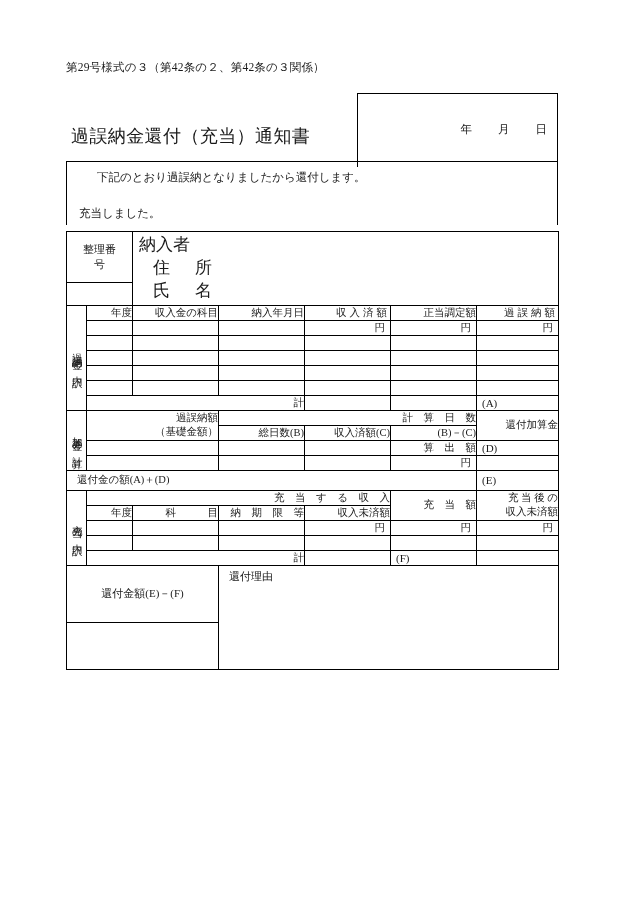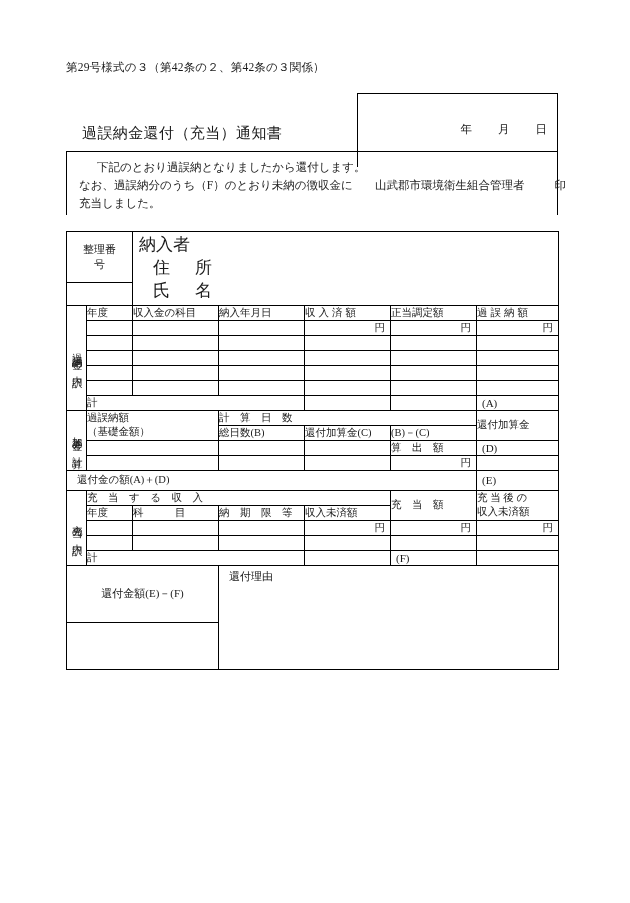--- a/index.html
+++ b/index.html
@@ -54,32 +54,32 @@
     font-size: 11.5px;
     white-space: nowrap;
   }
   .date-line span { display: inline-block; }
   .date-y { margin-right: 26px; }
   .date-m { margin-right: 26px; }
 
   
   .doc-title {
     position: absolute;
-    left: 82px;
+    left: 71px;
     top: 124px;
-    font-size: 15px;
+    font-size: 18px;
     letter-spacing: 0.4px;
     white-space: nowrap;
   }
 
   
   .statement-box {
     position: absolute;
     left: 66px;
-    top: 151px;
+    top: 161px;
     width: 492px;
     height: 64px;
     border: 1px solid #000;
     border-bottom: none;
     box-sizing: border-box;
   }
   .stmt-l1 {
     position: absolute;
     left: 12px;
     top: 8px;
@@ -122,21 +122,21 @@
     height: 15px;
     box-sizing: border-box;
   }
 
   .main-table {
     left: 66px;
     top: 231px;
     width: 492px;
   }
 
-  .c { text-align: left; }
+  .c { text-align: right; }
   .l { text-align: left; padding-left: 4px !important; }
 
   
   .vlabel {
     writing-mode: vertical-rl;
     text-orientation: upright;
     letter-spacing: 2px;
     text-align: center;
     line-height: 1;
     font-size: 10.5px;
@@ -187,21 +187,20 @@
   <div class="date-box">
     <div class="date-line">
       <span class="date-y">年</span><span class="date-m">月</span><span class="date-d">日</span>
     </div>
   </div>
 
   <div class="doc-title">過誤納金還付（充当）通知書</div>
 
   <div class="statement-box">
     <div class="stmt-l1">下記のとおり過誤納となりましたから還付します。</div>
-    <div class="stmt-l2"><span>なお、過誤納分のうち（F）のとおり未納の徴収金に</span><span class="stmt-issuer">山武郡市環境衛生組合管理者</span><span class="stmt-seal">印</span></div>
     <div class="stmt-l3">充当しました。</div>
   </div>
 
   <table class="grid main-table">
     <colgroup>
       <col style="width:20px">
       <col style="width:46px">
       <col style="width:86px">
       <col style="width:86px">
       <col style="width:86px">
@@ -282,21 +281,21 @@
       <td class="vlabel" rowspan="4">加算金の計算</td>
       <td class="c" colspan="2" rowspan="2">
         <div>過誤納額</div>
         <div>（基礎金額）</div>
       </td>
       <td class="c" colspan="3">計　算　日　数</td>
       <td class="c" rowspan="2">還付加算金</td>
     </tr>
     <tr>
       <td class="c">総日数(B)</td>
-      <td class="c">還付加算金(C)</td>
+      <td class="c">収入済額(C)</td>
       <td class="c">(B)－(C)</td>
     </tr>
     <tr>
       <td colspan="2"></td>
       <td></td>
       <td></td>
       <td class="c">算　出　額</td>
       <td class="mark">(D)</td>
     </tr>
     <tr>

